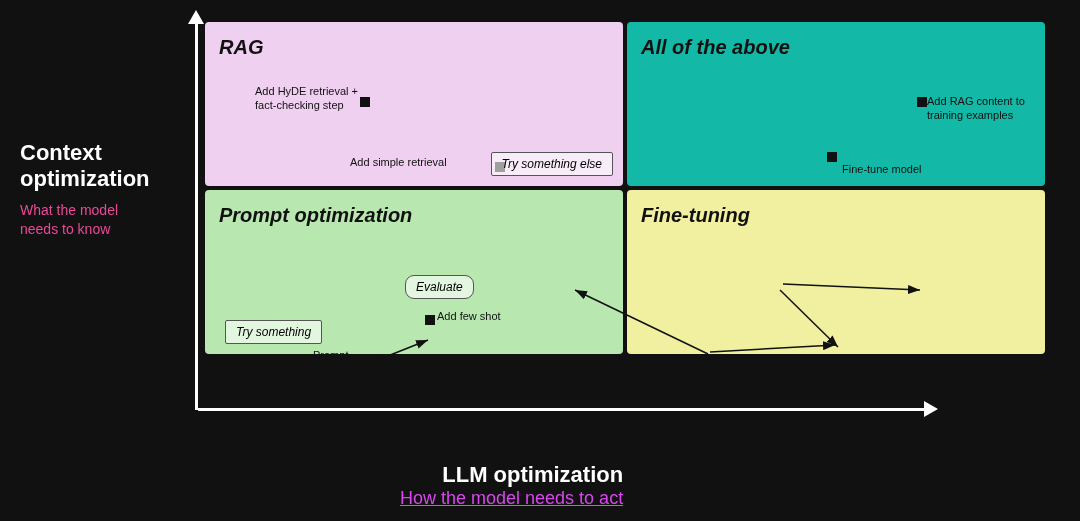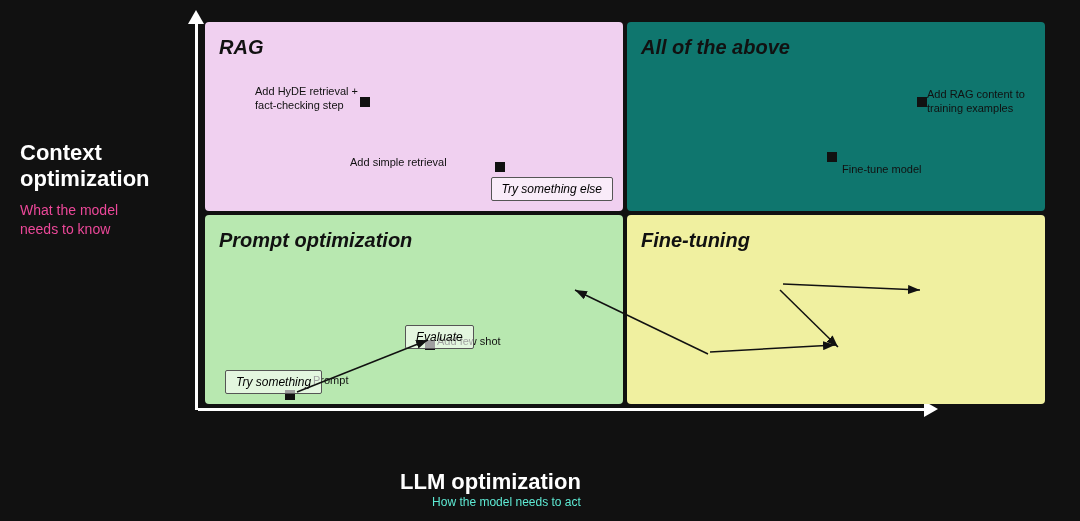--- a/index.html
+++ b/index.html
@@ -73,49 +73,50 @@
       bottom: 12px;
       left: 400px;
       color: white;
       text-align: right;
     }
     .bottom-axis-label .main-text {
       font-size: 22px;
       font-weight: bold;
     }
     .bottom-axis-label .sub-text {
-      font-size: 12px;
-      color: #5eead4;
+      font-size: 18px;
+      color: #d946ef;
+      text-decoration: underline;
     }
 
     
     .quadrant-grid {
       position: absolute;
       left: 205px;
       top: 22px;
       width: 840px;
-      height: 382px;
+      height: 332px;
       display: grid;
       grid-template-columns: 1fr 1fr;
       grid-template-rows: 1fr 1fr;
       gap: 4px;
     }
 
     .quadrant {
       position: relative;
       padding: 14px;
       border-radius: 4px;
       overflow: hidden;
     }
 
     .quadrant-rag {
       background: #f0d0f0; 
     }
     .quadrant-all {
-      background: #0f766e; 
+      background: #14b8a6; 
     }
     .quadrant-prompt {
       background: #b8e8b0; 
     }
     .quadrant-fine {
       background: #f0f0a0; 
     }
 
     .quadrant-title {
       font-size: 20px;
@@ -190,36 +191,36 @@
     <div class="node" style="left:290px; top:140px;"></div>
     <div class="node-label" style="left:145px; top:133px;">Add simple retrieval</div>
 
     <div class="action-box" style="right:10px; bottom:10px;">Try something else</div>
   </div>
 
   <div class="quadrant quadrant-all">
     <div class="quadrant-title">All of the above</div>
 
     <div class="node" style="left:290px; top:75px;"></div>
-    <div class="node-label" style="left:300px; top:65px; width:120px;">Add RAG content to<br>training examples</div>
+    <div class="node-label" style="left:300px; top:72px; width:120px;">Add RAG content to<br>training examples</div>
 
     <div class="node" style="left:200px; top:130px;"></div>
     <div class="node-label" style="left:215px; top:140px;">Fine-tune model</div>
   </div>
 
   <div class="quadrant quadrant-prompt">
     <div class="quadrant-title">Prompt optimization</div>
 
     <div class="node" style="left:80px; top:175px;"></div>
     <div class="node-label" style="left:92px; top:158px;margin-left:16px;">Prompt</div>
 
     <div class="node" style="left:220px; top:125px;"></div>
     <div class="node-label" style="left:232px; top:119px;">Add few shot</div>
 
-    <div class="action-box" style="left:200px; bottom:55px;">Evaluate</div>
+    <div class="action-box" style="left:200px; bottom:55px;border-radius:9px;">Evaluate</div>
 
     <div class="action-box" style="left:20px; bottom:10px;">Try something</div>
   </div>
 
   <div class="quadrant quadrant-fine">
     <div class="quadrant-title">Fine-tuning</div>
   </div>
 
 </div>
 

